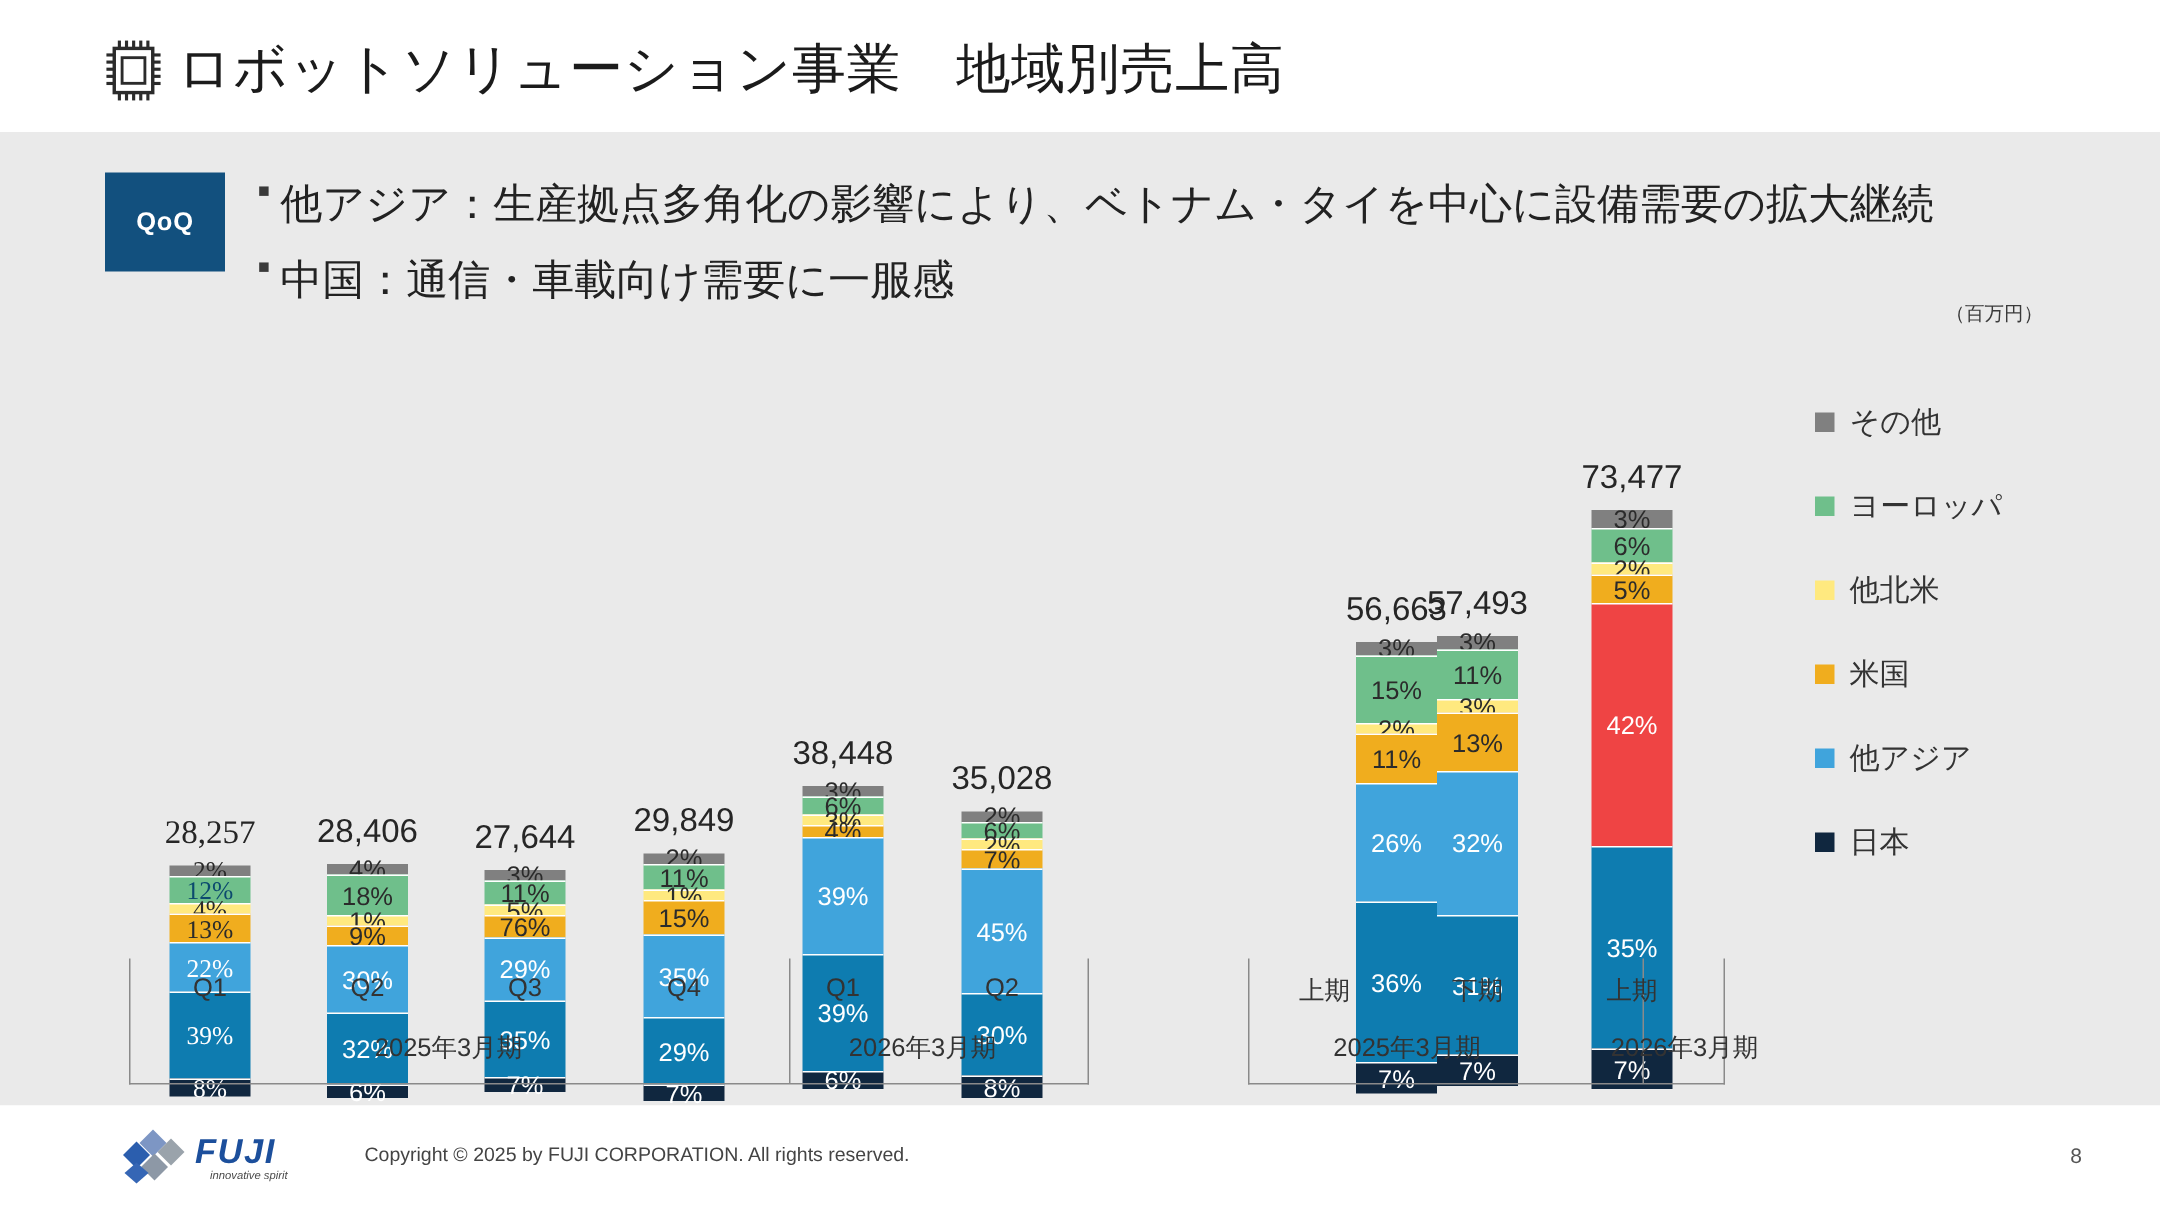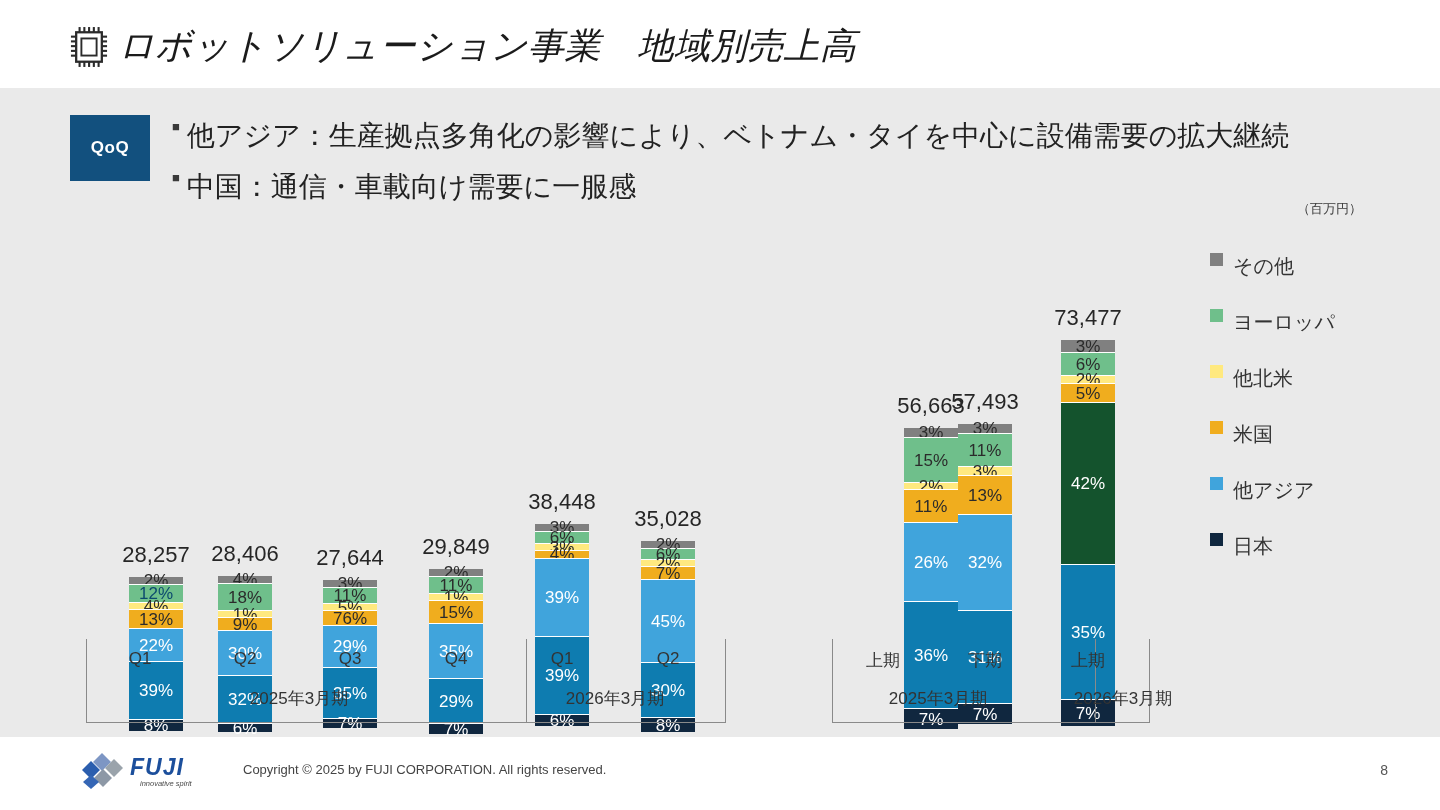--- a/index.html
+++ b/index.html
@@ -17,21 +17,20 @@
     background: #ffffff;
   }
   #title-row {
     position: absolute; left: 70px; top: 22px;
     display: flex; align-items: center; gap: 10px;
   }
   .chip-icon { width: 38px; height: 42px; display: block; }
   #page-title {
     font-size: 36px; color: #1b1b1b; letter-spacing: .5px; white-space: nowrap;
     font-weight: 400;
-    font-style: italic;
   }
 
   
   #body-area {
     position: absolute; left: 0; top: 88px; width: 1440px; height: 649px;
     background: #eaeaea;
   }
 
   
   #callout { position: absolute; left: 70px; top: 27px; display: flex; }
@@ -83,21 +82,21 @@
     position: absolute; top: 10px; text-align: center;
     font-size: 17px; color: #333; width: 80px;
   }
   .period-label {
     position: absolute; bottom: 12px; text-align: center;
     font-size: 17px; color: #333; white-space: nowrap;
   }
 
   
   #legend { position: absolute; right: 60px; top: 165px; width: 170px; }
-  .legend-item { display: flex; height: 56px; }
+  .legend-item { display: flex; align-items: center; height: 56px; }
   .legend-swatch { width: 13px; height: 13px; margin-right: 10px; flex: 0 0 auto; }
   .legend-label { font-size: 20px; color: #333; white-space: nowrap; }
 
   
   #footer {
     position: absolute; left: 0; top: 737px; width: 1440px; height: 73px;
     background: #fff;
   }
   #logo-wrap { position: absolute; left: 78px; top: 14px; display: flex; align-items: center; }
   .fuji-logo { width: 155px; height: 42px; display: block; }
@@ -159,21 +158,21 @@
         <div class="bullet">
           <span class="bullet-mark">■</span>
           <span class="bullet-text">中国：通信・車載向け需要に一服感</span>
         </div>
       </div>
     </div>
 
     <div id="unit-label">（百万円）</div>
 
     <div id="plot">
-        <div class="bar-col" style="left: 129px; bottom: 12px; height: 148px;">
+        <div class="bar-col" style="left: 113px; bottom: 12px; height: 148px; font-family: Liberation Serif, serif;">
           <div class="bar-total" style="bottom: 157px;">28,257</div>
           <div class="stack" style="height: 148px;">
             <div class="seg tiny" style="height: 7px; background: rgb(128, 128, 128); color: rgb(43, 43, 43);">
               <span>2%</span>
             </div>
             <div class="seg tiny" style="height: 18px; background: rgb(111, 191, 139); color: #0c4a6e;">
               <span>12%</span>
             </div>
             <div class="seg tiny" style="height: 7px; background: rgb(255, 233, 127); color: rgb(43, 43, 43);">
               <span>4%</span>
@@ -382,21 +381,21 @@
             </div>
             <div class="seg" style="height: 23px; background: rgb(111, 191, 139); color: rgb(43, 43, 43);">
               <span>6%</span>
             </div>
             <div class="seg tiny" style="height: 8px; background: rgb(255, 233, 127); color: rgb(43, 43, 43);">
               <span>2%</span>
             </div>
             <div class="seg tiny" style="height: 19px; background: rgb(240, 173, 30); color: rgb(43, 43, 43);">
               <span>5%</span>
             </div>
-            <div class="seg" style="height: 162px; background: #14532d; color: rgb(255, 255, 255);">
+            <div class="seg" style="height: 162px; background: #ef4444; color: rgb(255, 255, 255);">
               <span>42%</span>
             </div>
             <div class="seg" style="height: 135px; background: rgb(14, 124, 176); color: rgb(255, 255, 255);">
               <span>35%</span>
             </div>
             <div class="seg" style="height: 27px; background: rgb(16, 39, 63); color: rgb(255, 255, 255);">
               <span>7%</span>
             </div>
           </div>
         </div>

